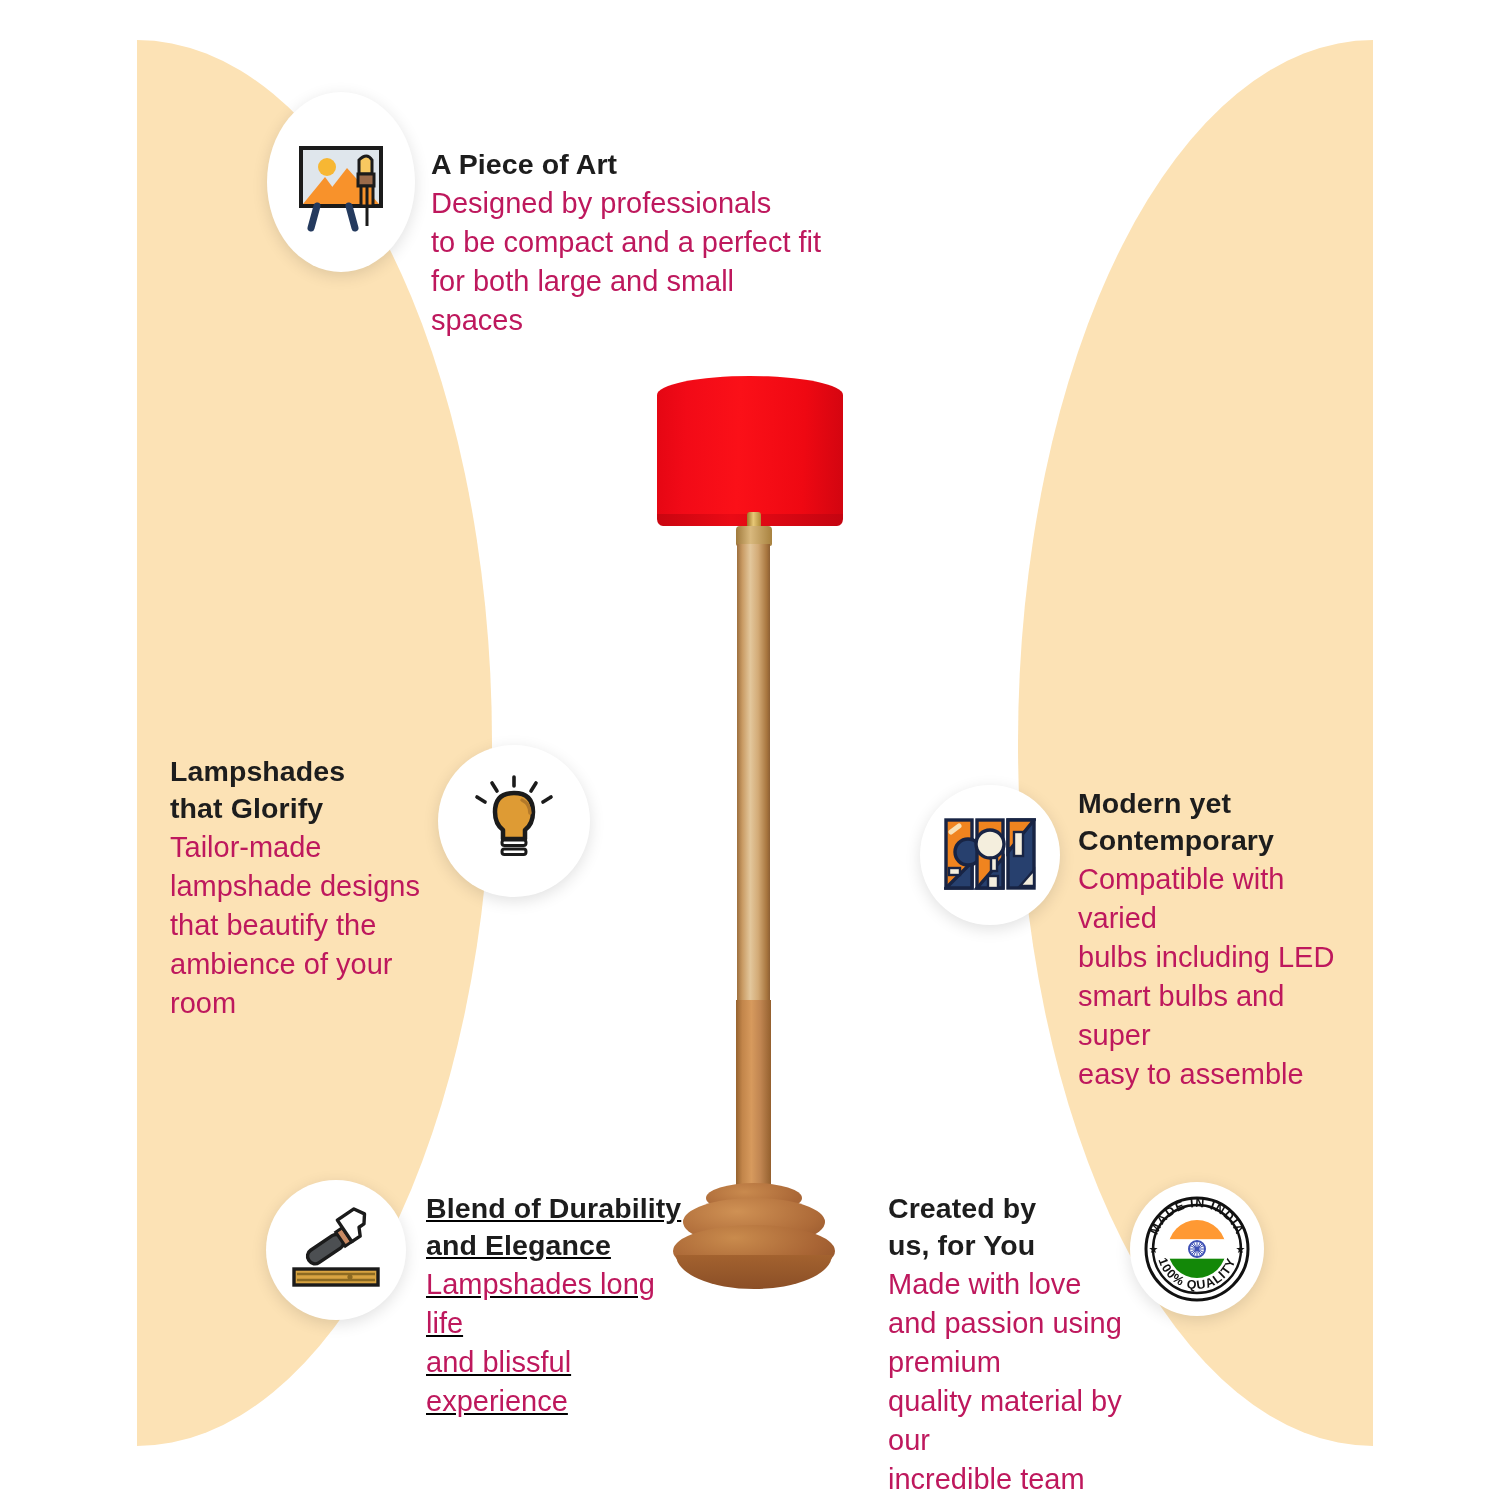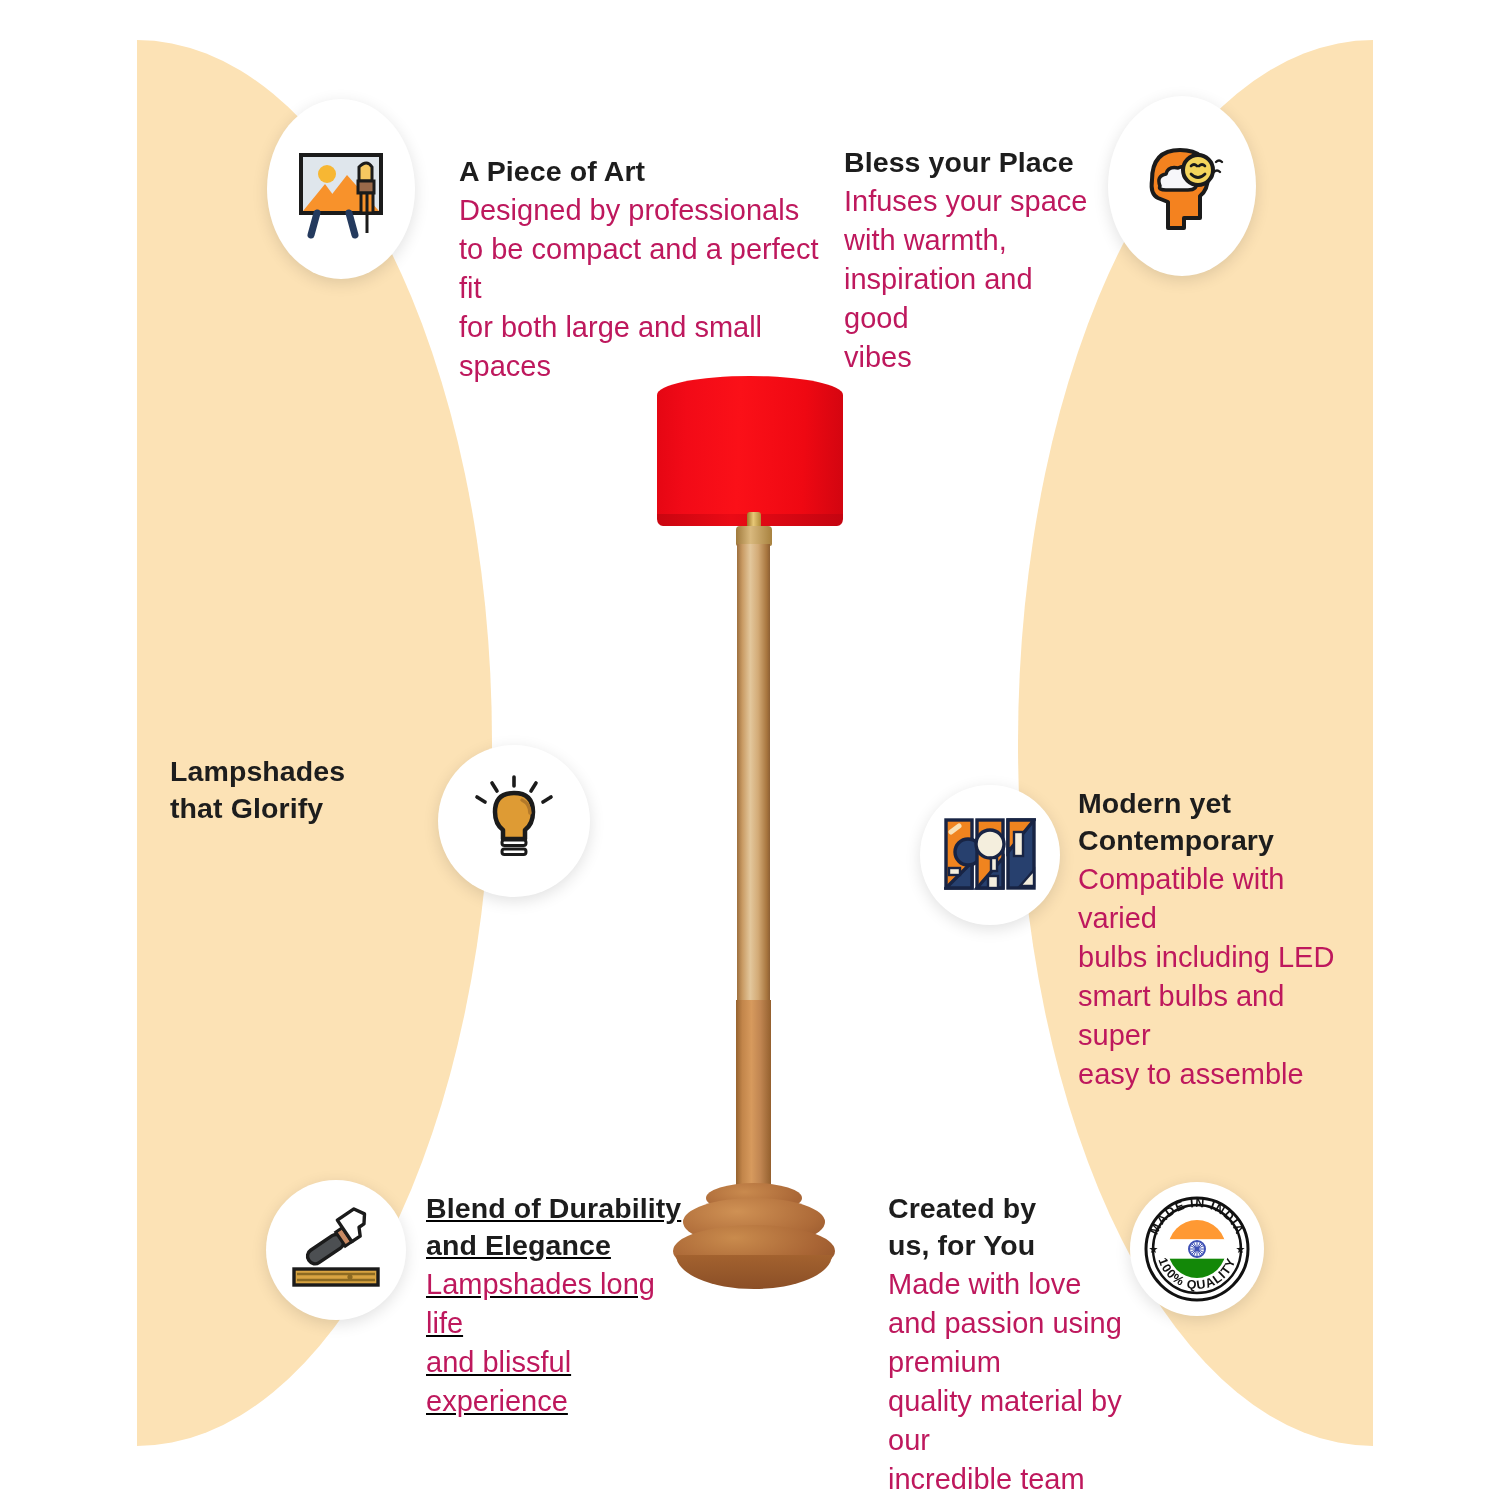--- a/index.html
+++ b/index.html
@@ -33,21 +33,21 @@
     font-size:28.5px;font-weight:bold;color:#1d1d1d;
     line-height:1.30;letter-spacing:.1px;margin:0 0 1px 0;
     white-space:pre-line;
   }
   .body{
     font-size:29px;color:#be185d;line-height:1.345;margin:0;
     white-space:pre-line;font-weight:400;
   }
 
   
-  #f-art      {left:267px; top:99px; width:560px;gap:28px;}
+  #f-art      {left:267px; top:92px; width:560px;}
   #f-art .bubble{width:148px;height:180px;margin-right:16px;}
   #f-art .txt {padding-top:54px;}
 
   #f-bless    {left:836px; top:96px; width:420px;}
   #f-bless .bubble{width:148px;height:180px;margin-left:4px;}
   #f-bless .txt{padding-top:48px;width:260px;}
 
   #f-lamp     {left:170px; top:745px; width:420px;justify-content:space-between;}
   #f-lamp .bubble{width:152px;height:152px;margin-left:8px;}
   #f-lamp .txt{padding-top:8px;width:286px;}
@@ -157,61 +157,44 @@
     </div>
     <div class="txt">
       <p class="ttl">A Piece of Art</p>
       <p class="body">Designed by professionals
 to be compact and a perfect fit
 for both large and small
 spaces</p>
     </div>
   </div>
 
-  <div class="feature rev" id="f-bless">
-    <div class="bubble">
-      <svg width="104" height="104" viewBox="0 0 104 104">
-        <path d="M22 46 q0 -30 28 -30 q28 0 28 26 q0 14 -8 20 v22 h-16 v10 h-16 v-26 l-10 -4 q-8 -4 -6 -18 z" fill="#F4821F" stroke="#1b1b1b" stroke-width="4" stroke-linejoin="round"></path>
-        <path d="M30 52 q-4 -10 6 -12 q2 -8 12 -6 q8 -4 12 4 q8 0 6 10 q2 8 -8 8 h-22 q-8 0 -6 -4 z" fill="#f7f7fa" stroke="#1b1b1b" stroke-width="3.5" stroke-linejoin="round"></path>
-        <circle cx="68" cy="36" r="15" fill="#F5D55C" stroke="#1b1b1b" stroke-width="4"></circle>
-        <path d="M61 32 q3 -3 6 0" fill="none" stroke="#1b1b1b" stroke-width="2.6" stroke-linecap="round"></path>
-        <path d="M69 32 q3 -3 6 0" fill="none" stroke="#1b1b1b" stroke-width="2.6" stroke-linecap="round"></path>
-        <path d="M61 40 q7 7 14 0" fill="none" stroke="#1b1b1b" stroke-width="2.8" stroke-linecap="round"></path>
-        <path d="M86 28 q3 -3 6 0" fill="none" stroke="#1b1b1b" stroke-width="2.4" stroke-linecap="round"></path>
-        <path d="M84 38 q3 -3 6 0" fill="none" stroke="#1b1b1b" stroke-width="2.4" stroke-linecap="round"></path>
-      </svg>
-    </div>
-    <div class="txt">
-      <p class="ttl">Bless your Place</p>
-      <p class="body">Infuses your space
-with warmth,
-inspiration and good
-vibes</p>
-    </div>
-  </div>
 
   <div class="feature rev" id="f-lamp">
     <div class="bubble">
       <svg width="100" height="100" viewBox="0 0 100 100">
         <path d="M50 22 q19 0 19 19 q0 12 -8 18 v9 h-22 v-9 q-8 -6 -8 -18 q0 -19 19 -19 z" fill="#DE9B34" stroke="#1b1b1b" stroke-width="4.5" stroke-linejoin="round"></path>
         <path d="M58 29 q8 4 8 13" fill="none" stroke="#b3792a" stroke-width="3.5" stroke-linecap="round"></path>
         <rect x="38" y="69" width="24" height="5.5" rx="2.4" fill="#fff" stroke="#1b1b1b" stroke-width="3"></rect>
         <rect x="38" y="78" width="24" height="5.5" rx="2.4" fill="#fff" stroke="#1b1b1b" stroke-width="3"></rect>
         <g stroke="#1b1b1b" stroke-width="3.6" stroke-linecap="round">
           <path d="M50 6 L50 15"></path>
           <path d="M28 12 L33 20"></path>
           <path d="M72 12 L67 20"></path>
           <path d="M13 26 L21 31"></path>
           <path d="M87 26 L79 31"></path>
         </g>
       </svg>
     </div>
     <div class="txt">
       <p class="ttl">Lampshades
 that Glorify</p>
+      <p class="body">Tailor-made
+lampshade designs
+that beautify the
+ambience of your room</p>
     </div>
   </div>
 
   <div class="feature" id="f-modern">
     <div class="bubble">
       <svg width="92" height="74" viewBox="0 0 92 74">
         <g stroke="#182444" stroke-width="3.4">
           <rect x="2" y="2" width="26" height="68" fill="#F0841F"></rect>
           <path d="M2 70 L28 44 L28 70 Z" fill="#27406E"></path>
           <circle cx="24" cy="34" r="13" fill="#27406E"></circle>

